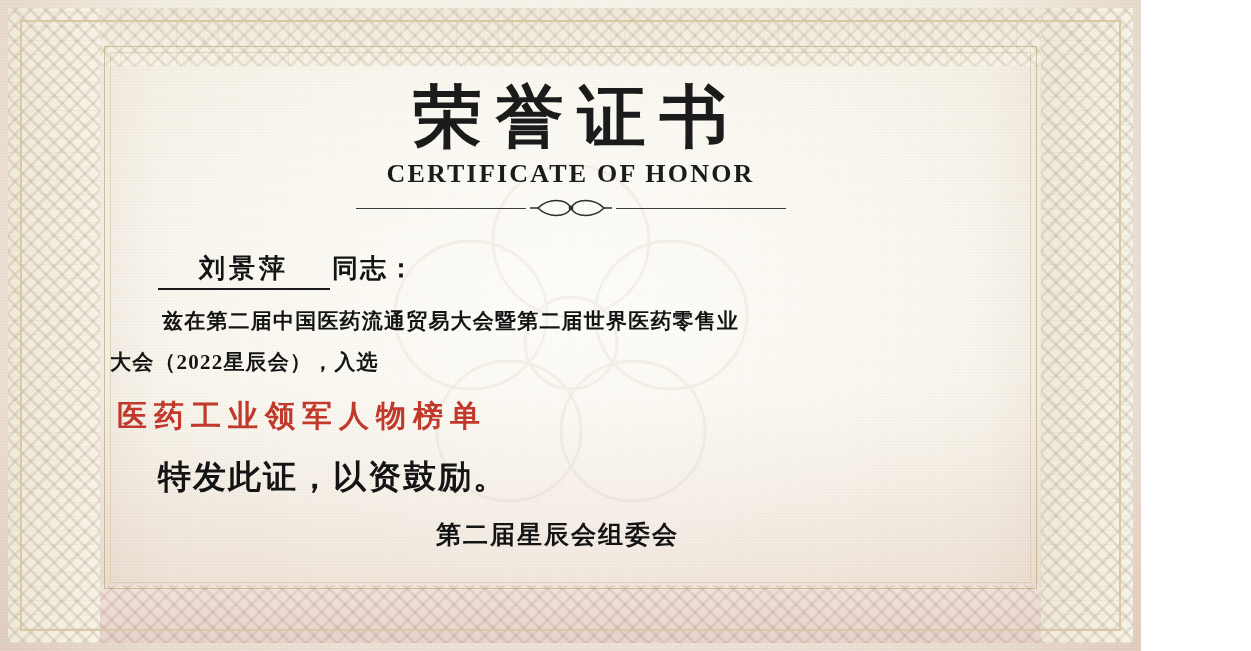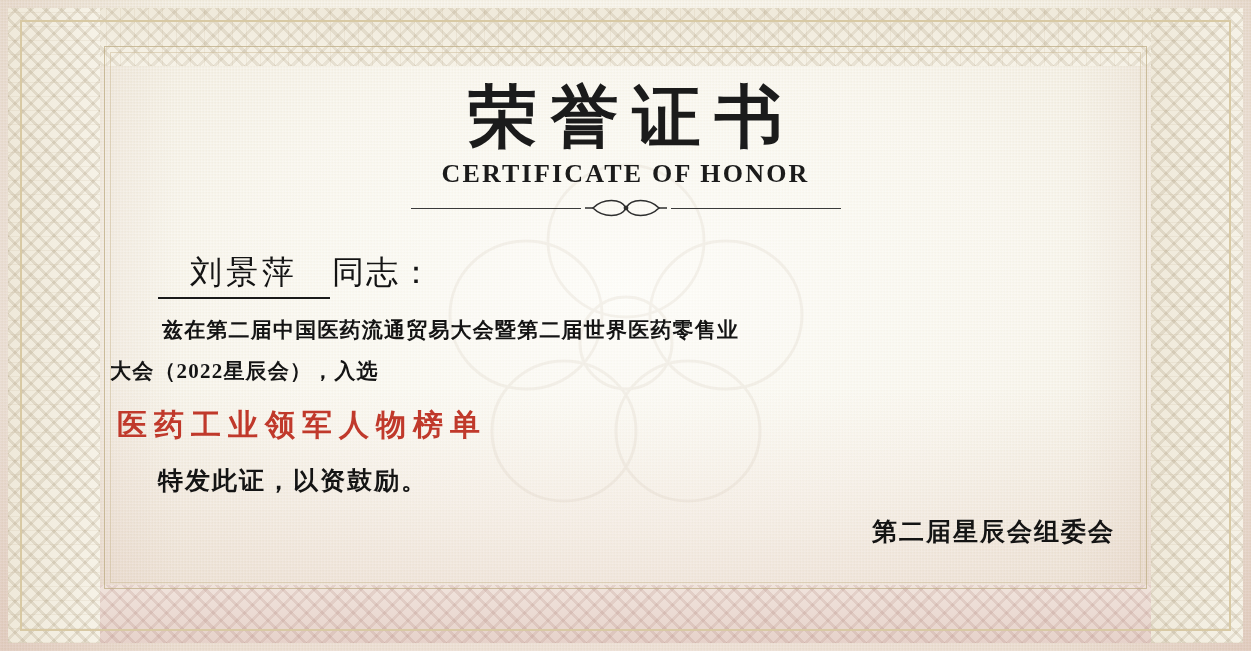--- a/index.html
+++ b/index.html
@@ -10,21 +10,21 @@
   body {
     width: 1251px;
     height: 651px;
     overflow: hidden;
     font-family: "Liberation Serif", "DejaVu Serif", serif;
   }
 
   
   .certificate {
     position: relative;
-    width: 1251px;
+    width: 1141px;
     height: 651px;
     box-sizing: border-box;
     background:
       radial-gradient(ellipse at 50% 45%, #fdfcf7 0%, #f7f4ea 45%, #efe9da 75%, #e8e0cd 100%);
     overflow: hidden;
   }
 
   
   .paper-texture {
     position: absolute;
@@ -164,22 +164,22 @@
     transform: translateX(-50%);
   }
 
   .body-block {
     margin-top: 34px;
     font-family: "Liberation Serif", "DejaVu Serif", serif;
     color: #141414;
   }
 
   .line-recipient {
-    font-size: 32px;
-    font-weight: normal;
+    font-size: 26px;
+    font-weight: bold;
     letter-spacing: 1px;
     margin-left: 48px;
   }
   .recipient-name {
     display: inline-block;
     min-width: 160px;
     text-align: center;
     border-bottom: 2px solid #1a1a1a;
     padding: 0 6px 2px 6px;
     letter-spacing: 4px;
@@ -205,28 +205,28 @@
     font-weight: bold;
     letter-spacing: 7px;
     color: #c0392b;
     font-family: "Liberation Serif", "DejaVu Serif", serif;
     text-indent: 7px;
   }
 
   .closing {
     margin-top: 18px;
     margin-left: 48px;
-    font-size: 25px;
+    font-size: 33px;
     font-weight: bold;
     letter-spacing: 2px;
   }
 
   .signature {
     margin-top: 18px;
-    text-align: right;
+    text-align: center;
     padding-right: 26px;
   }
   .sig-org {
     font-size: 25px;
     font-weight: bold;
     letter-spacing: 2px;
     color: #141414;
   }
   .sig-date {
     margin-top: 8px;

